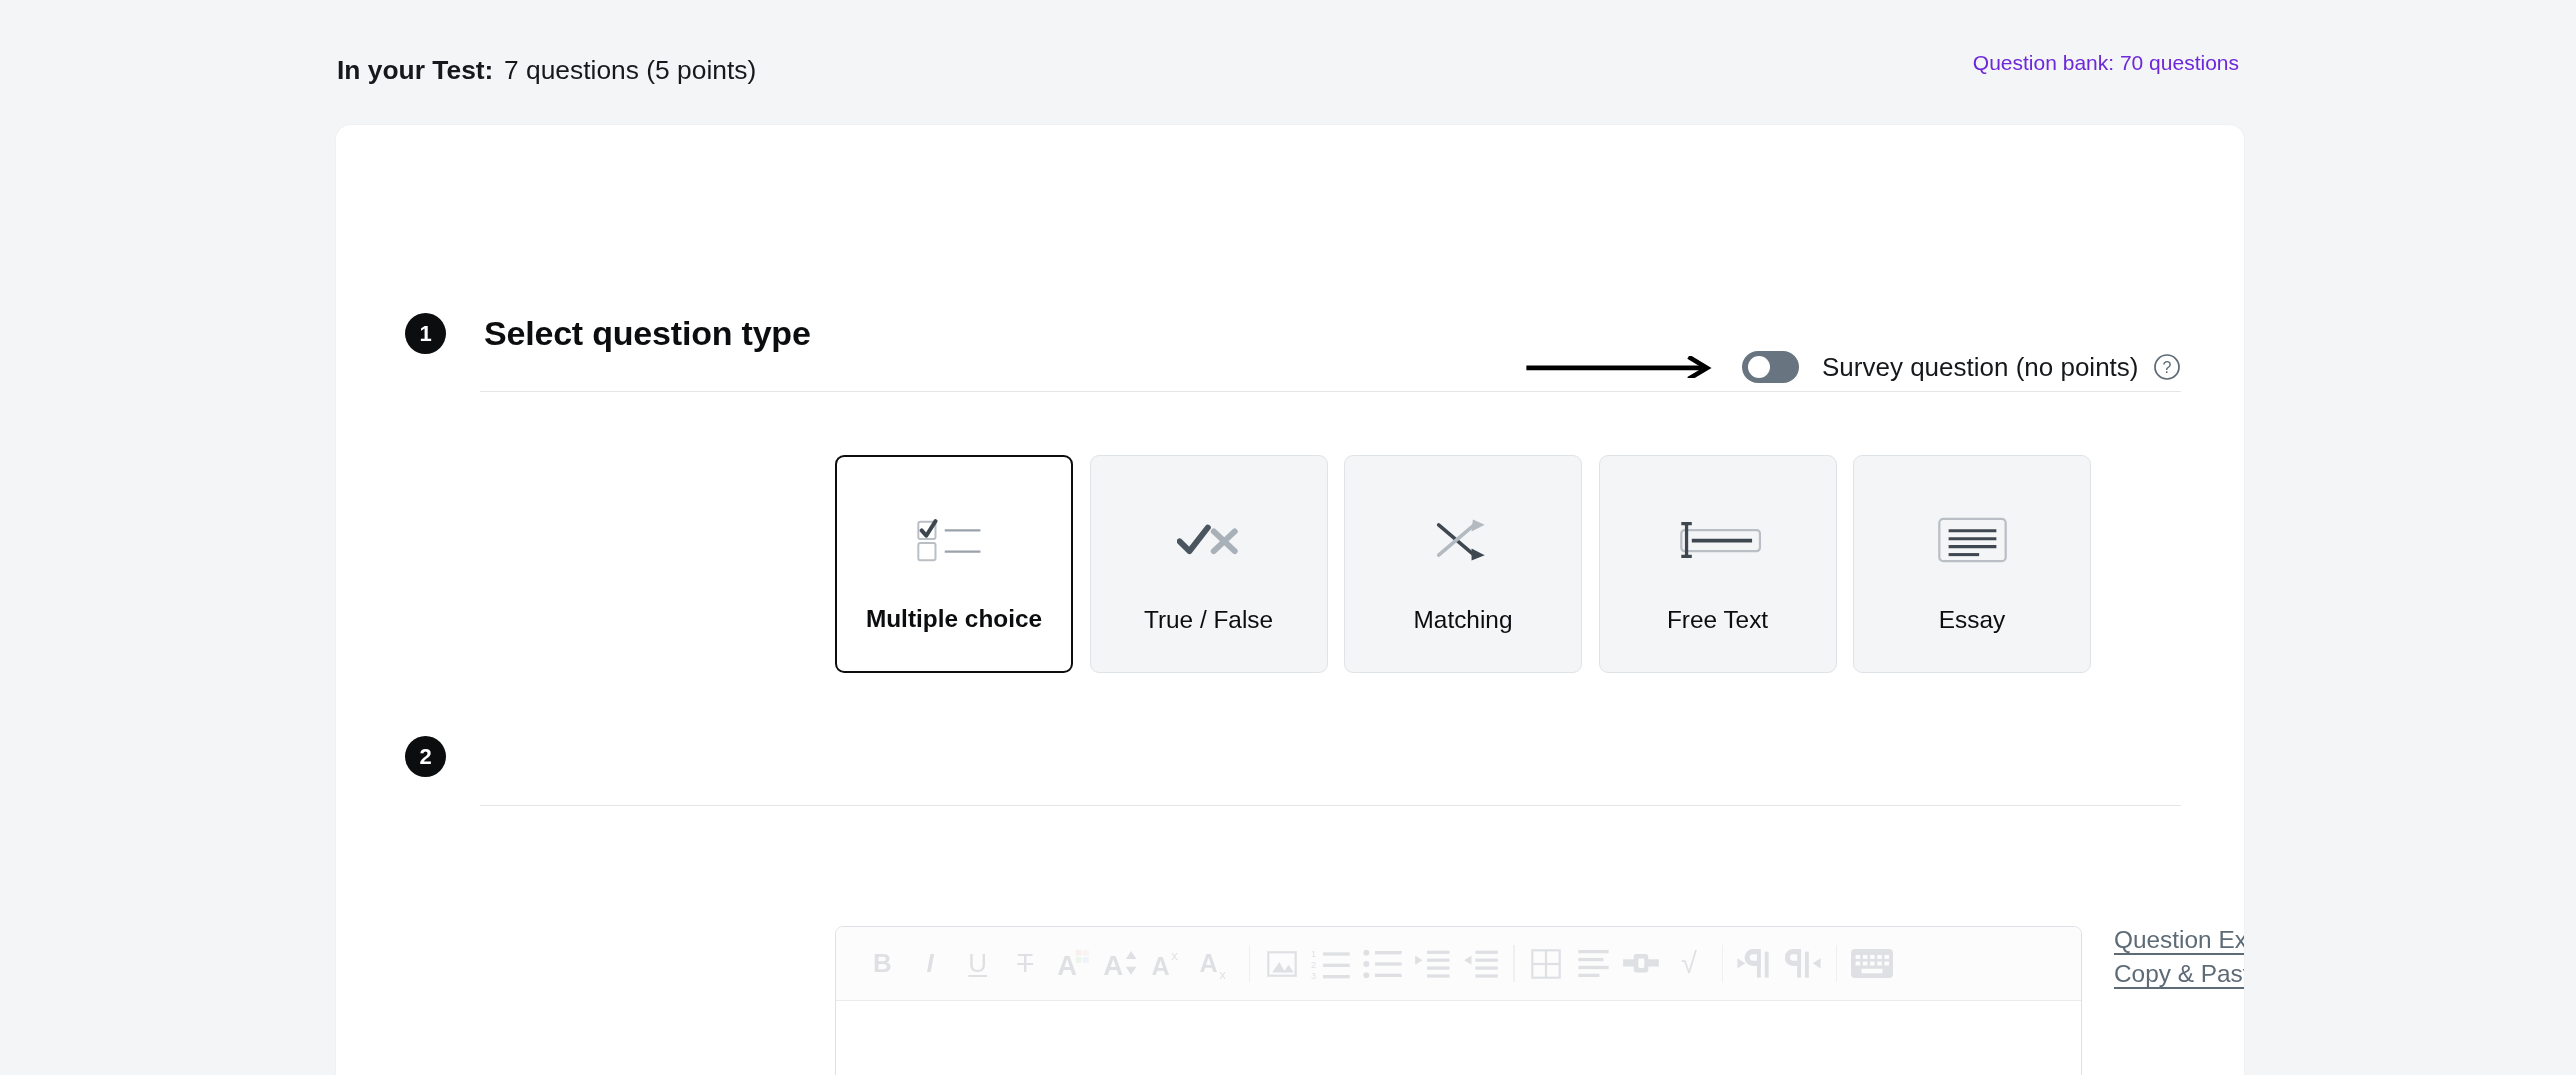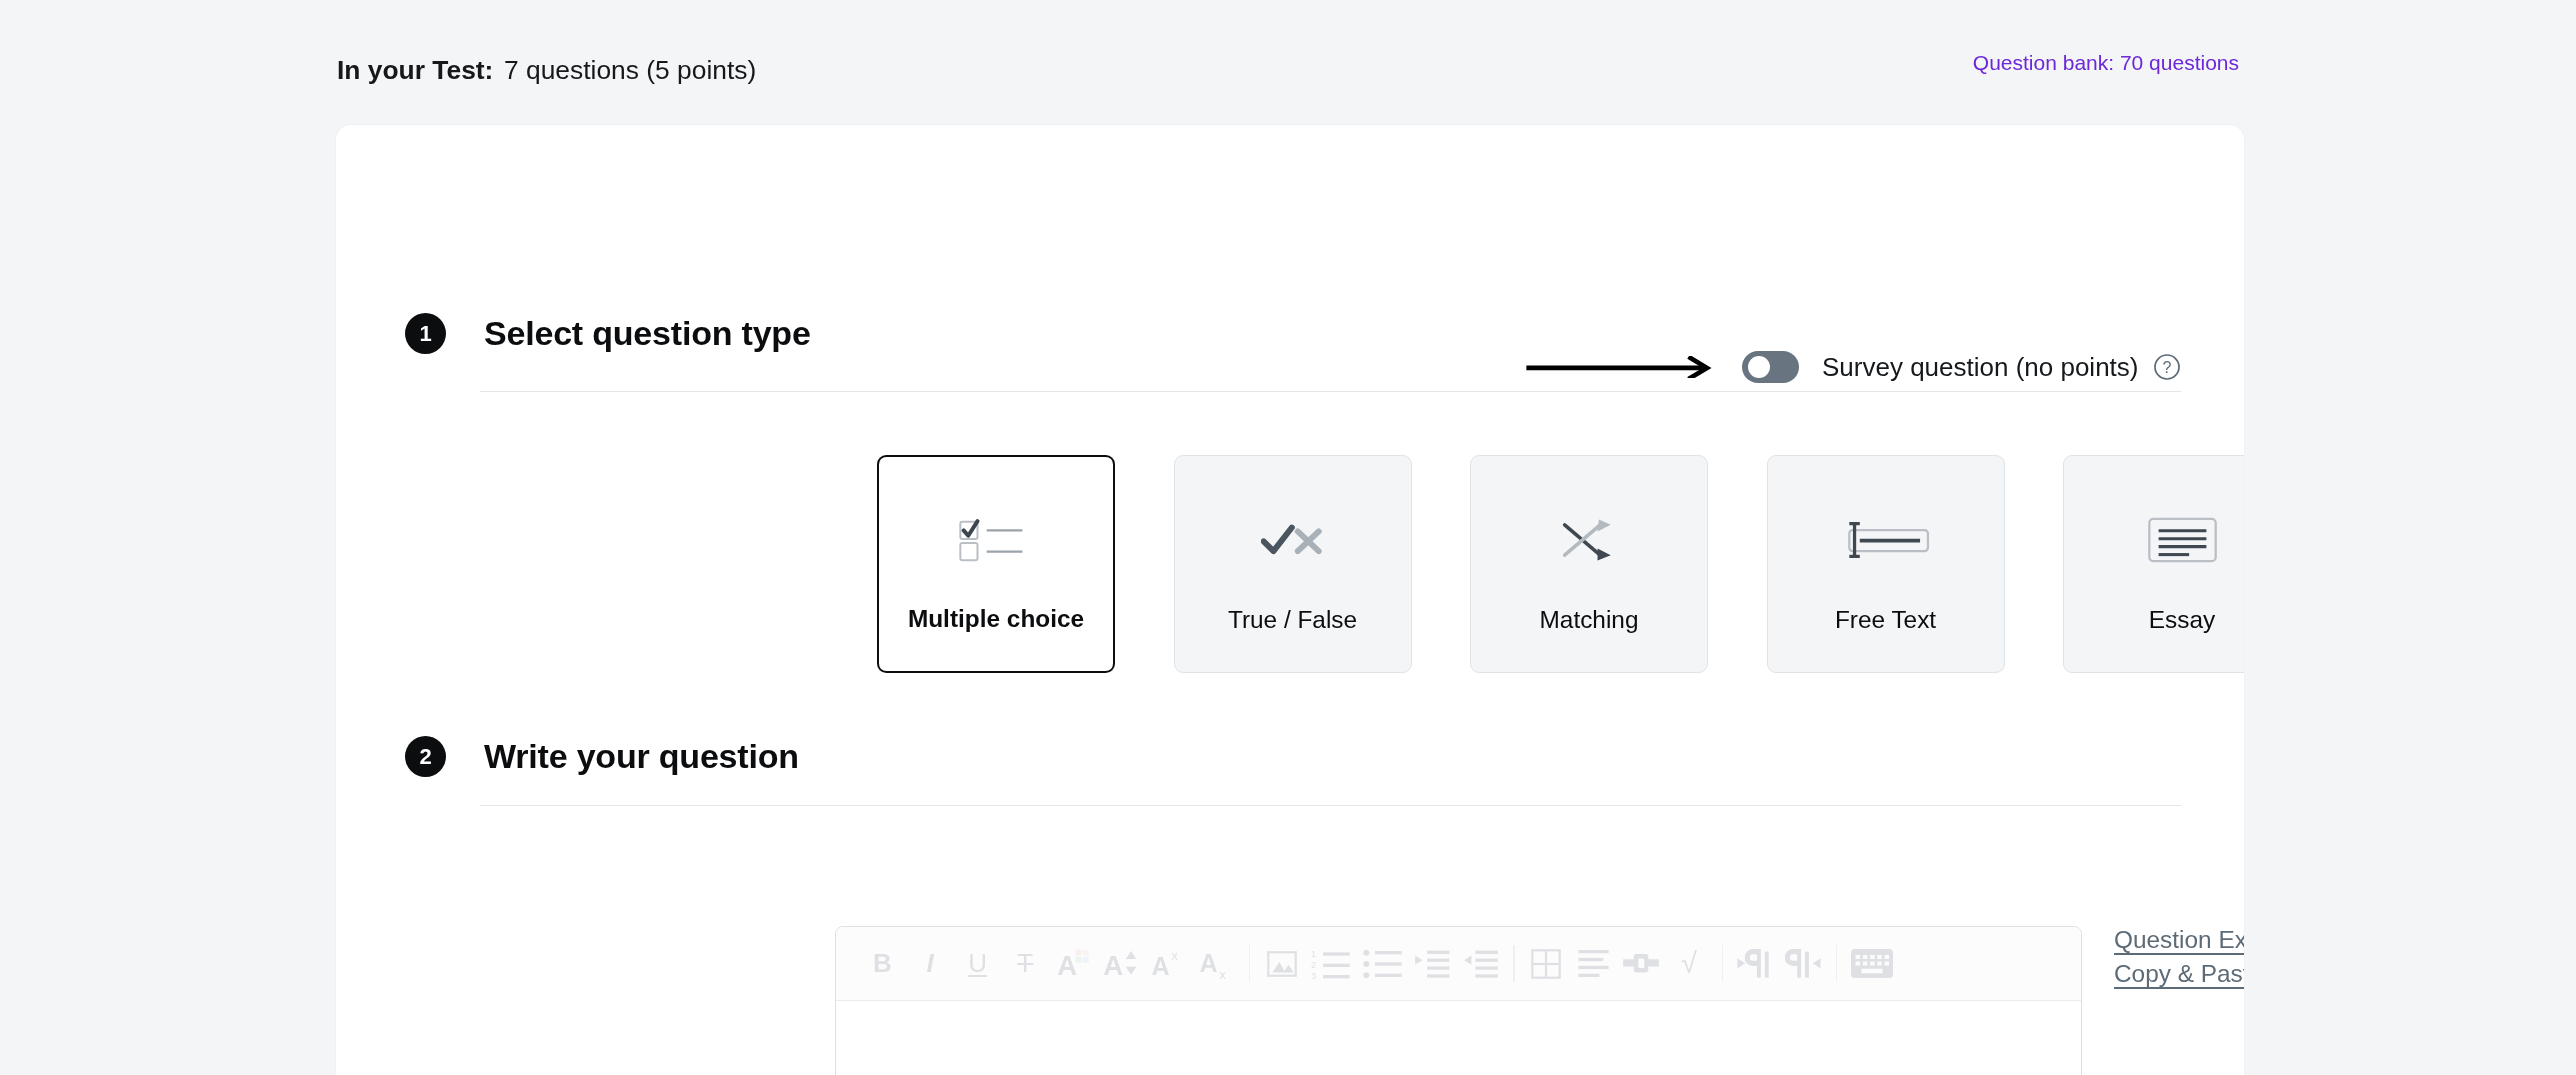--- a/index.html
+++ b/index.html
@@ -150,21 +150,20 @@
     width: 238px;
     height: 218px;
     border-radius: 9.2px;
     background: #f4f5f7;
     border: 1.3px solid #dee3e7;
     display: flex;
     flex-direction: column;
     align-items: center;
     cursor: pointer;
     position: relative;
-    margin-left: 42px;
   }
   .type-card.selected {
     background: #ffffff;
     border: 2px solid #0b0d0f;
   }
   .type-icon {
     margin-top: 61px;
     height: 46px;
     display: flex;
     align-items: center;
@@ -340,21 +339,20 @@
         </svg>
       </div>
       <div class="type-label">Essay</div>
     </div>
 
   </div>
 
   <div class="section" style="top:611px;">
     <div class="sec-head">
       <div class="step-badge">2</div>
-      <div class="sec-title">Write your question</div>
     </div>
     <div class="divider" style="margin-top:28px;"></div>
   </div>
 
   <div class="editor">
     <div class="editor-toolbar">
 
       <div class="tb-btn txt">B</div>
       <div class="tb-btn txt" style="font-style:italic;font-weight:600;">I</div>
       <div class="tb-btn txt" style="text-decoration:underline;text-underline-offset:3.3px;font-weight:normal;">U</div>

